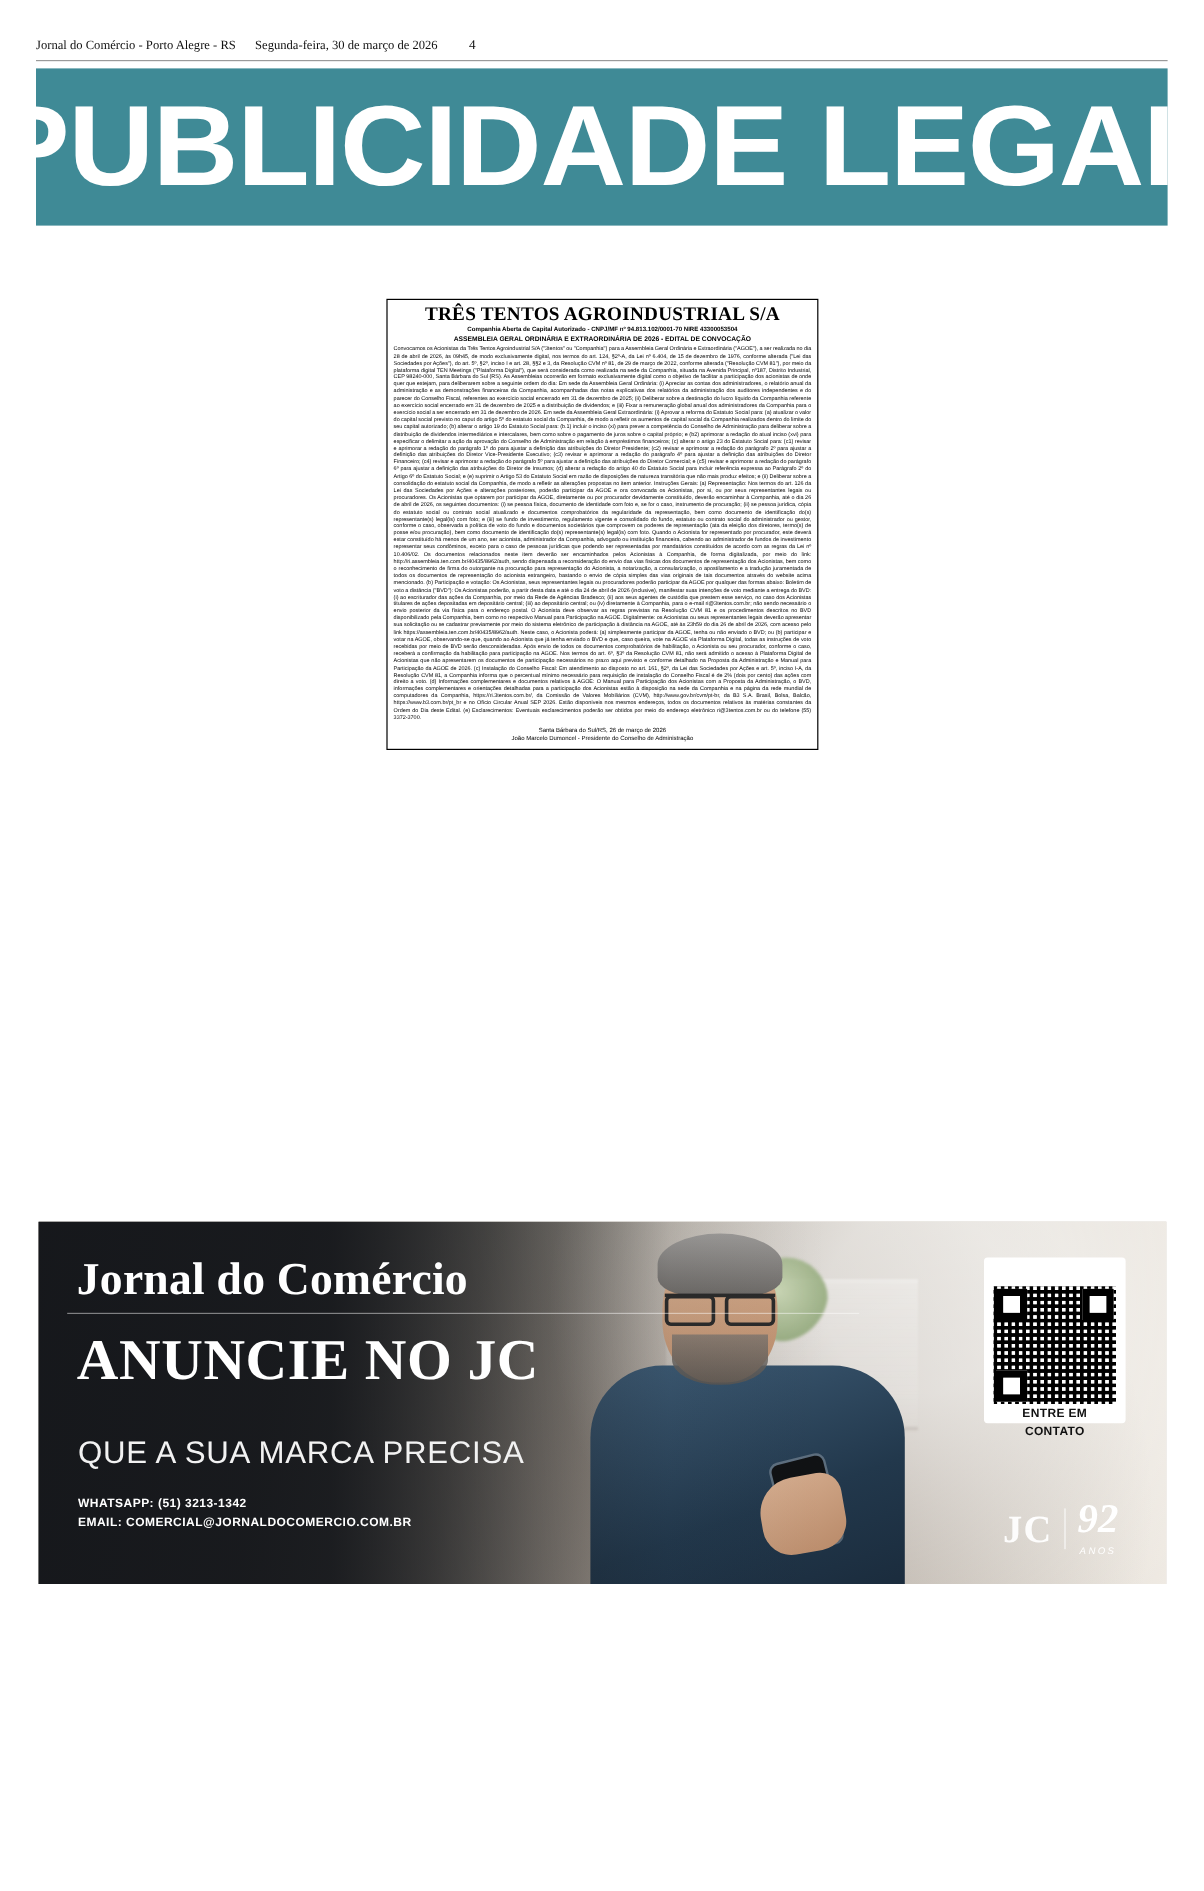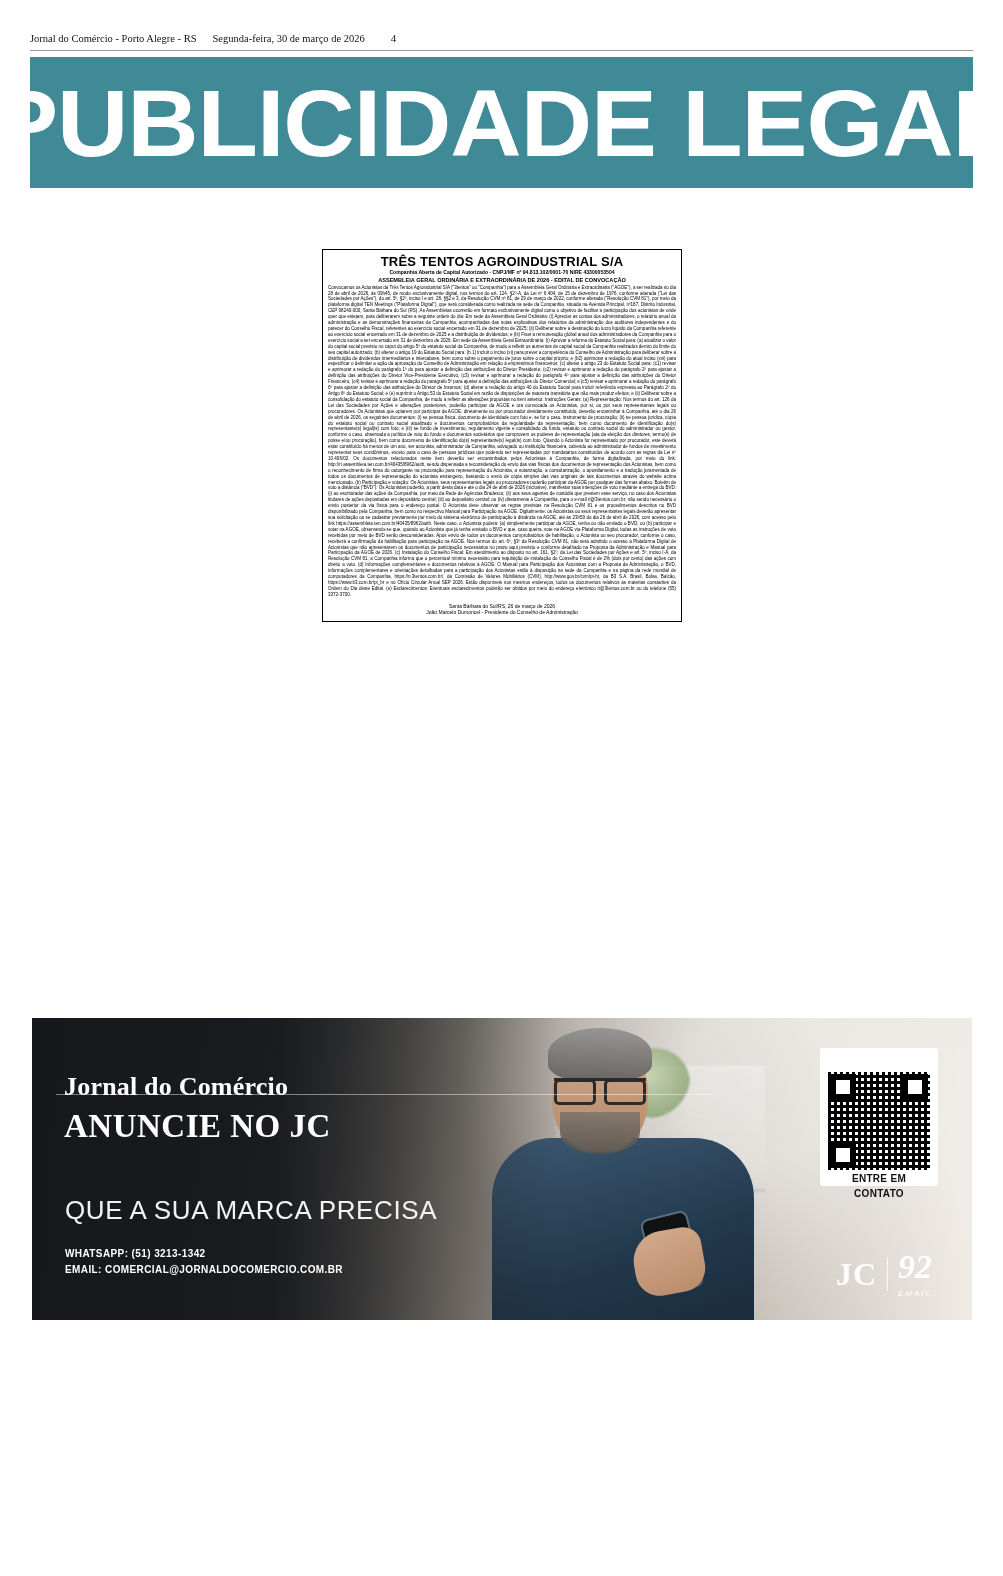--- a/index.html
+++ b/index.html
@@ -83,22 +83,22 @@
     top: 249px;
     width: 360px;
     border: 1px solid #000;
     background: #fff;
     box-sizing: border-box;
     padding: 4px 5px 5px 5px;
   }
   .notice h1 {
     margin: 1px 0 0 0;
     text-align: center;
-    font-family: Liberation Sans, sans-serif;
-    font-size: 13px;
+    font-family: Liberation Serif, serif;
+    font-size: 16px;
     font-weight: bold;
     letter-spacing: 0.2px;
     line-height: 1.05;
   }
   .notice .subtitle {
     margin-top: 1px;
     text-align: center;
     font-family: "Liberation Sans", sans-serif;
     font-size: 5.1px;
     font-weight: bold;
@@ -263,40 +263,39 @@
     inset: 0;
     background: linear-gradient(90deg, rgba(20,22,26,0.92) 0%, rgba(20,22,26,0.88) 26%, rgba(20,22,26,0.35) 44%, rgba(20,22,26,0.05) 56%, rgba(20,22,26,0) 70%);
   }
   .ad-brand {
     position: absolute;
     left: 32px;
     top: 26px;
     color: #fff;
     font-family: "Liberation Serif", serif;
     font-weight: bold;
-    font-size: 26px;
+    font-size: 38px;
     letter-spacing: 0.2px;
-    margin-top: 28px;
   }
   .ad-divider {
     position: absolute;
     left: 24px;
     top: 76px;
     width: 660px;
     height: 1px;
     background: rgba(255,255,255,0.45);
   }
   .ad-headline {
     position: absolute;
     left: 32px;
     top: 92px;
     color: #fff;
     font-family: "Liberation Serif", serif;
     font-weight: bold;
-    font-size: 33px;
+    font-size: 48px;
     letter-spacing: 0.5px;
     line-height: 1;
   }
   .ad-sub1, .ad-sub2 {
     position: absolute;
     left: 33px;
     color: #f2f2f2;
     font-family: "Liberation Sans", sans-serif;
     font-size: 26px;
     font-weight: 300;
@@ -459,18 +458,18 @@
         </div>
       <div class="ad-qr-label">ENTRE EM</div>
       <div class="ad-qr-label">CONTATO</div>
     </div>
 
     <div class="ad-jc-logo">
       <span class="jc">JC</span>
       <span class="bar"></span>
       <span class="years">
         <span class="num">92</span><br>
-        <span class="word">EMAIL</span>
+        <span class="word">ANOS</span>
       </span>
     </div>
   </div>
 
 </div>
 
 </body></html>

